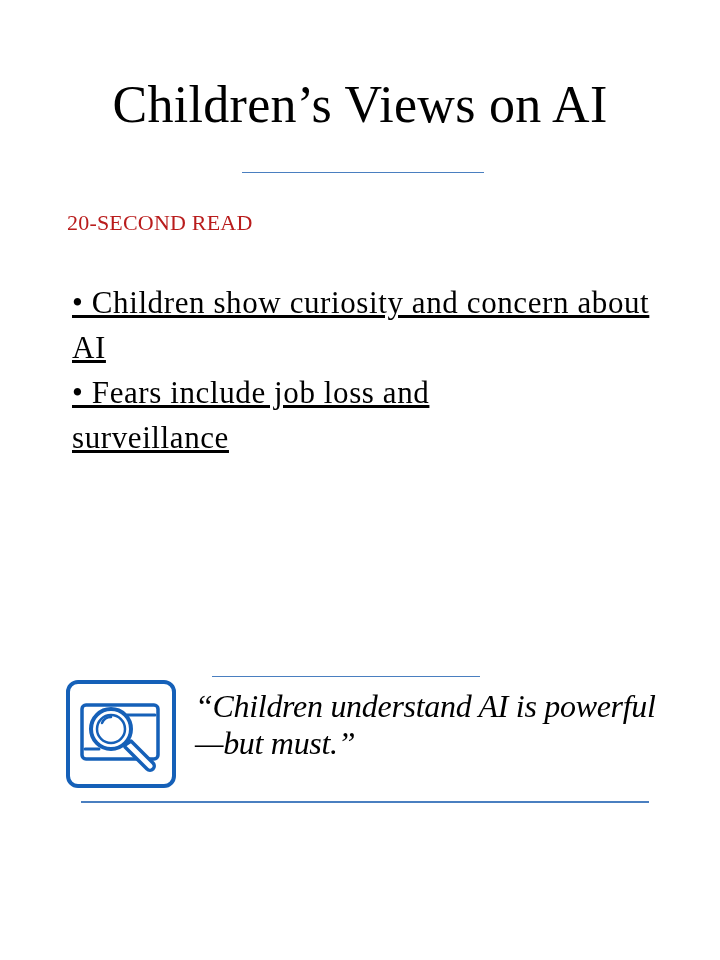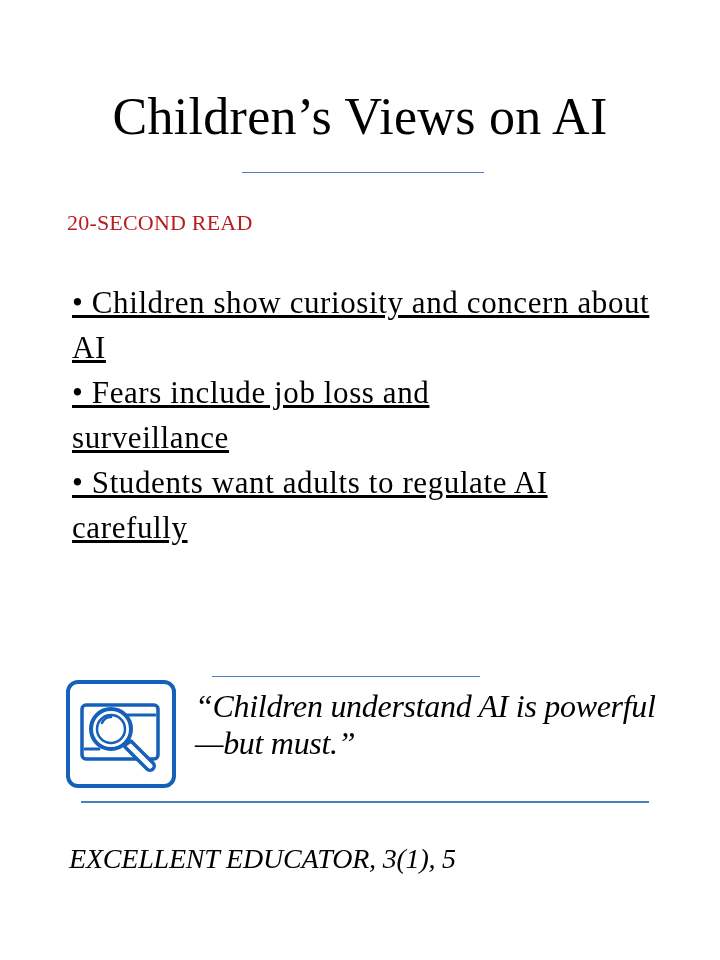--- a/index.html
+++ b/index.html
@@ -1,17 +1,17 @@
 <!DOCTYPE html>
 <html><head>
   <meta charset="utf-8">
   <style>
     html, body { margin: 0; padding: 0; background: #ffffff; }
     body { width: 720px; height: 960px; position: relative; overflow: hidden; font-family: "Liberation Serif", "DejaVu Serif", serif; color: #000; }
-    .title { position: absolute; top: 84px; left: 0; width: 720px; text-align: center; font-size: 52px; line-height: 66px; letter-spacing: 0.3px; }
+    .title { position: absolute; top: 72px; left: 0; width: 720px; text-align: center; font-size: 52px; line-height: 66px; letter-spacing: 0.3px; }
     .rule-top { position: absolute; top: 172px; left: 242px; width: 242px; height: 1px; background: #4a7fc0; }
     .kicker { position: absolute; top: 210px; left: 67px; font-size: 22px; color: #b91c1c; letter-spacing: 0.2px; }
     .bullets { position: absolute; top: 280px; left: 72px; width: 600px; font-size: 31px; line-height: 45px; letter-spacing: 0.6px; }
     .bullets div { margin: 0; text-decoration: underline; }
     .rule-mid { position: absolute; top: 676px; left: 212px; width: 268px; height: 1px; background: #4a7fc0; }
     .icon-box { position: absolute; top: 679px; left: 65px; width: 112px; height: 110px; }
     .quote { position: absolute; top: 688px; left: 195px; width: 470px; font-style: italic; font-size: 32px; line-height: 37px; letter-spacing: -0.3px; }
     .rule-bottom { position: absolute; top: 801px; left: 81px; width: 568px; height: 2px; background: #4a7fc0; }
     .cite { position: absolute; top: 840px; left: 69px; font-style: italic; font-size: 28px; line-height: 38px; letter-spacing: -0.2px; }
   </style>
@@ -19,21 +19,20 @@
 <body>
 
 <div class="title">Children’s Views on AI</div>
 <div class="rule-top"></div>
 
 <div class="kicker">20-SECOND READ</div>
 
 <div class="bullets">
   <div>• Children show curiosity and concern about AI</div>
   <div style="width:420px;">• Fears include job loss and surveillance</div>
-  <div style="width:560px;">• Students want adults to regulate AI carefully</div>
 </div>
 
 <div class="rule-mid"></div>
 
 <div class="icon-box">
   <svg width="112" height="110" viewBox="0 0 112 110" fill="none" stroke="#1560b8" stroke-linecap="round" stroke-linejoin="round">
     <rect x="3" y="3" width="106" height="104" rx="10" ry="10" stroke-width="4"></rect>
     <rect x="17" y="26" width="76" height="54" rx="4" stroke-width="3.5"></rect>
     <line x1="62" y1="36" x2="90" y2="36" stroke-width="3"></line>
     <line x1="20" y1="70" x2="34" y2="70" stroke-width="3"></line>
@@ -42,14 +41,13 @@
     <path d="M37 44 A10 10 0 0 1 46 38" stroke-width="2.5"></path>
     <path d="M60 66 L66 62 L88 84 A4 4 0 0 1 82 90 L60 68 Z" fill="#fff" stroke-width="3.5"></path>
   </svg>
 </div>
 
 <div class="quote">“Children understand AI is powerful—but must.”</div>
 
 <div class="rule-bottom"></div>
 
 <div class="cite">
-  <div>EXCELLENT EDUCATOR, 3(1), 5</div>
 </div>
 
 </body></html>

